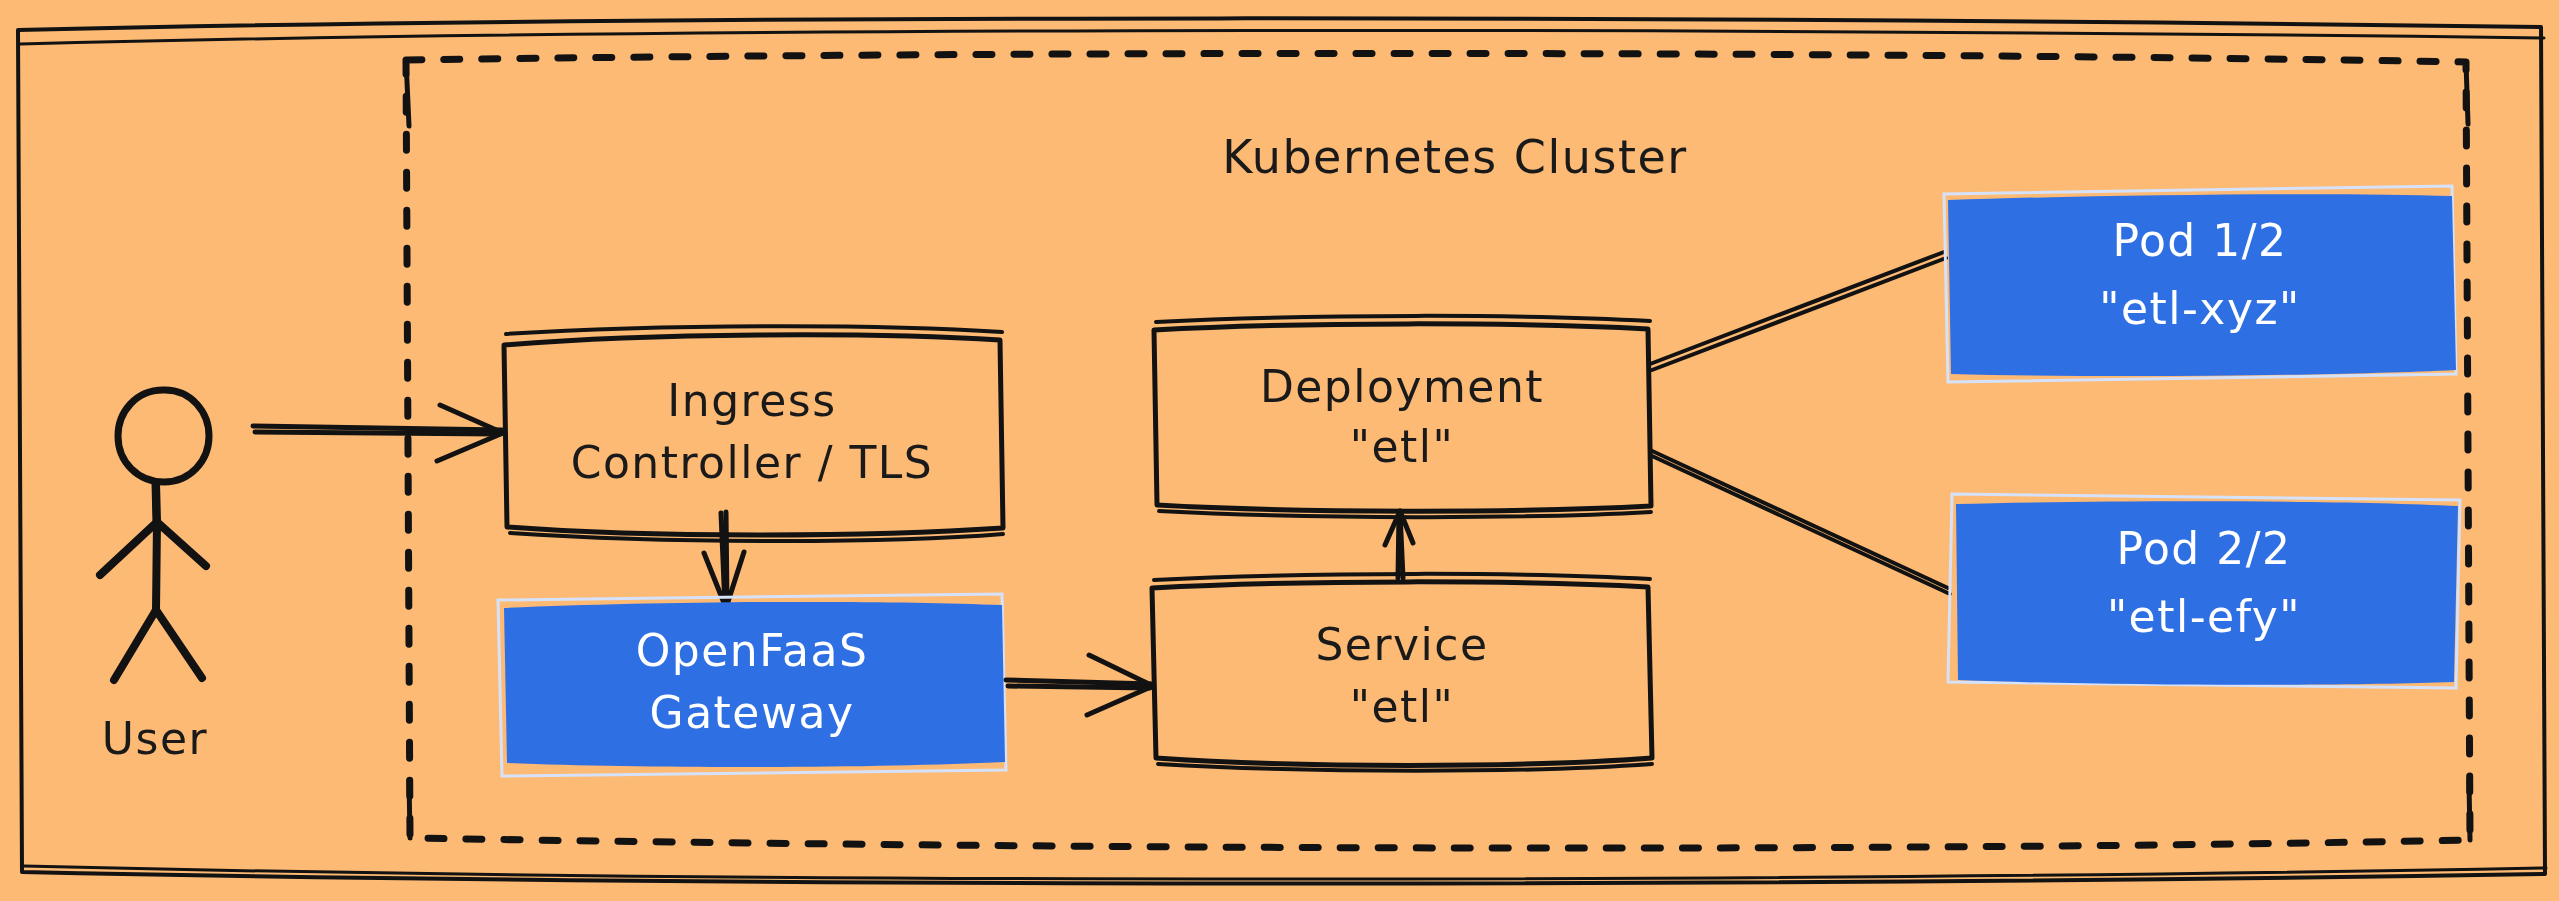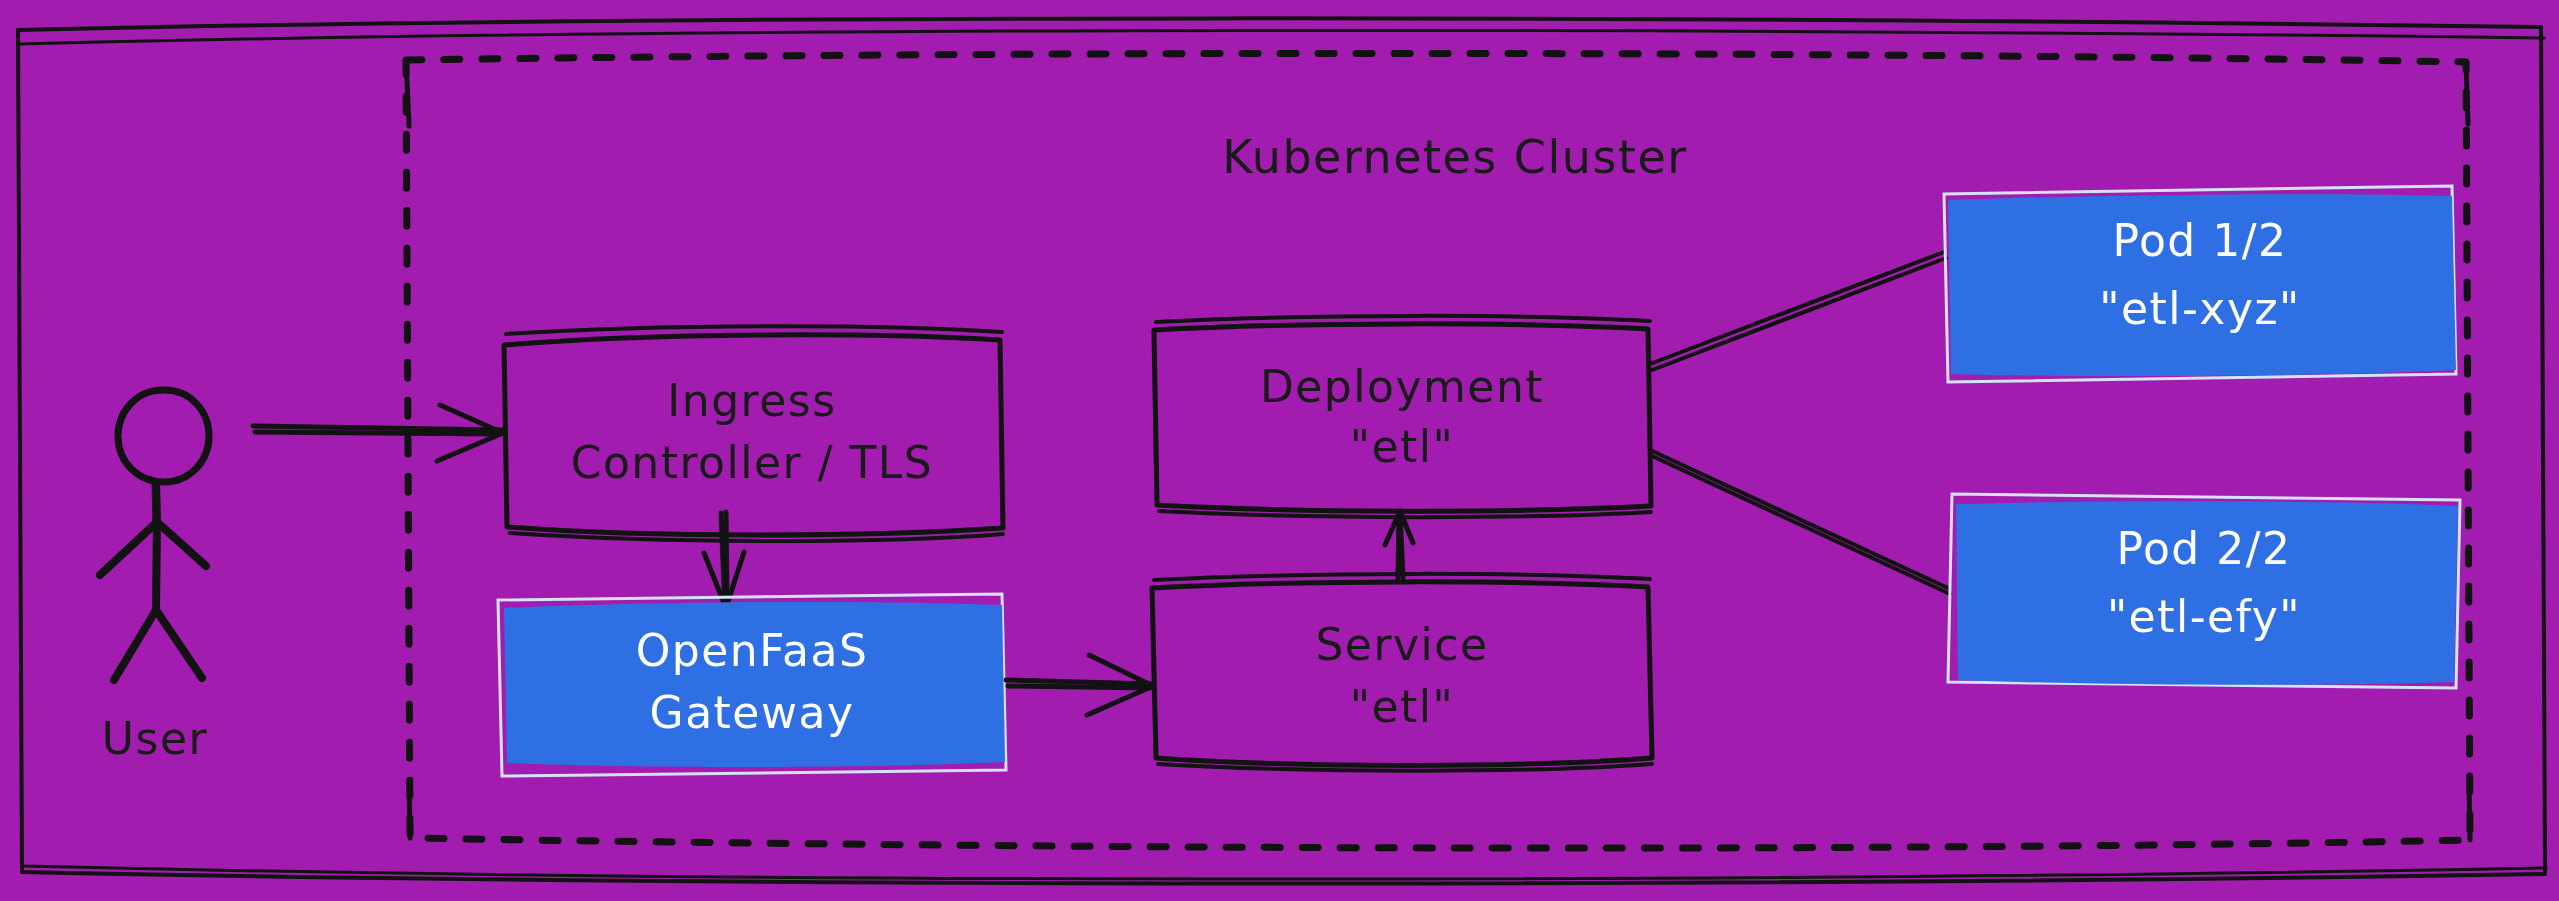--- a/index.html
+++ b/index.html
@@ -7,21 +7,21 @@
     padding: 0;
     background: #ffffff;
   }
   body {
     font-family: "DejaVu Sans", sans-serif;
   }
   #canvas {
     position: relative;
     width: 2559px;
     height: 901px;
-    background: #a21caf;
+    background: #fdba74;
     overflow: hidden;
   }
   #diagram {
     position: absolute;
     left: 0;
     top: 0;
     width: 2559px;
     height: 901px;
   }
   .sketch-text {

